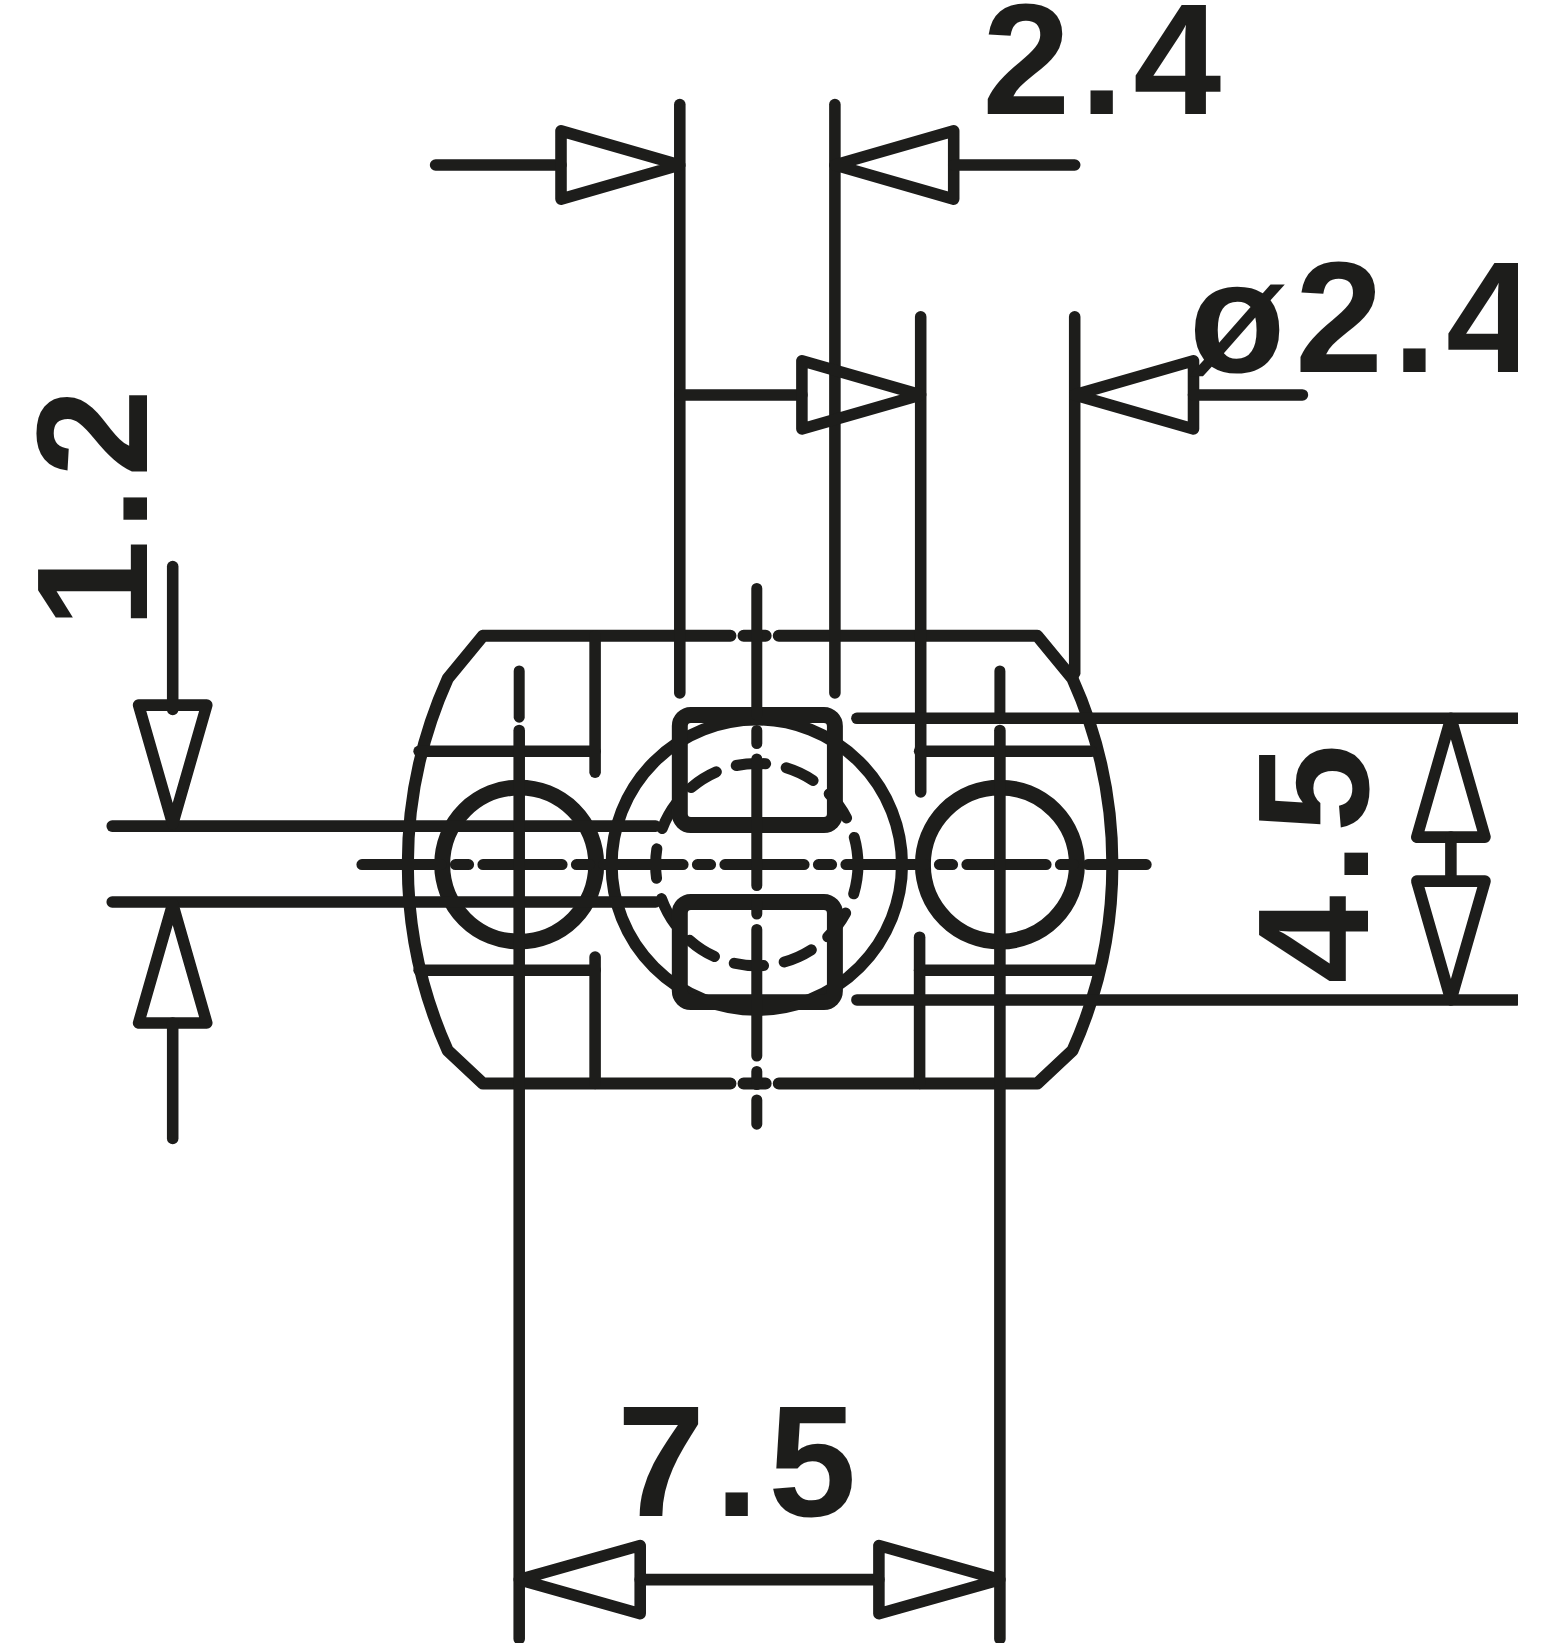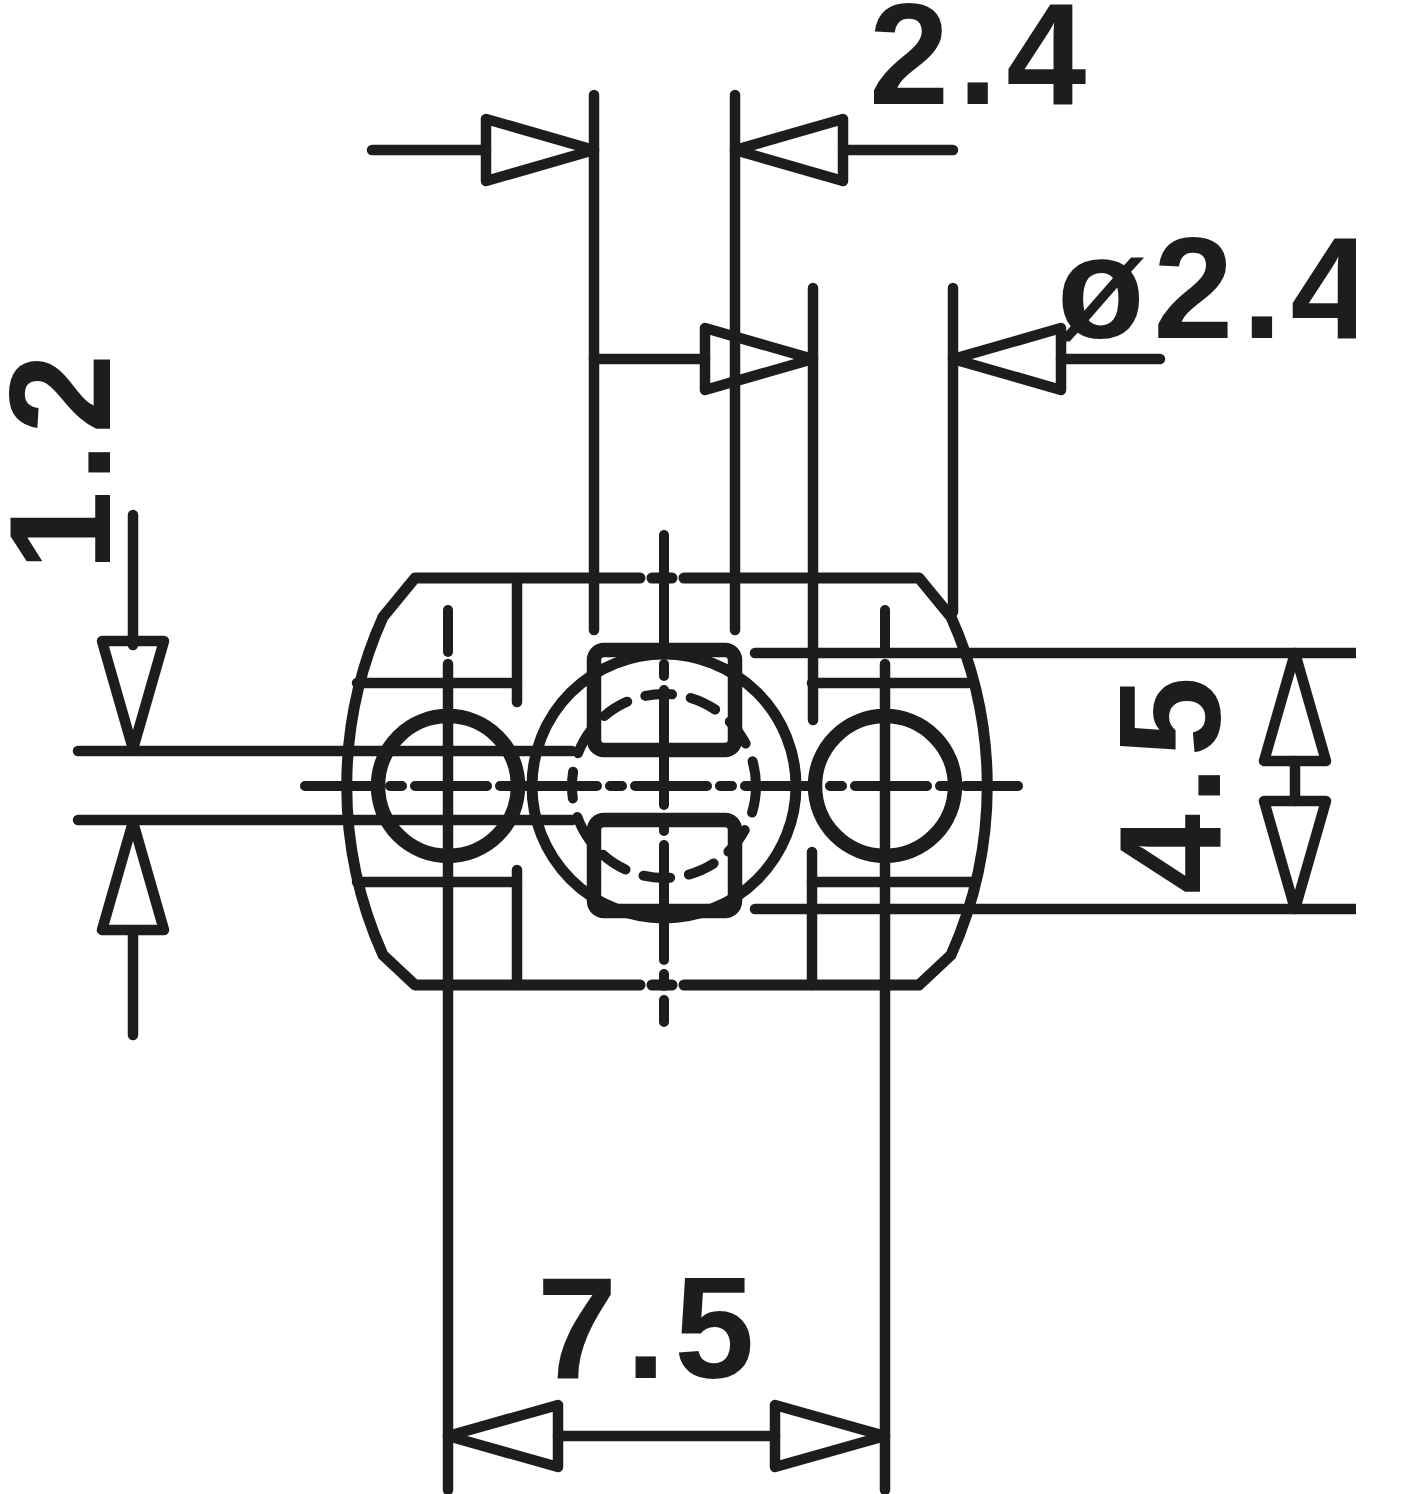--- a/index.html
+++ b/index.html
@@ -1,16 +1,16 @@
 <!DOCTYPE html>
 <html><head>
 <meta charset="utf-8">
 <style>
   html,body{margin:0;padding:0;background:#ffffff;}
-  .stage{position:relative;width:1356px;height:1494px;background:#ffffff;overflow:hidden;}
+  .stage{position:relative;width:1356px;height:1494px;background:#ffffff;overflow:hidden;margin-left:24px;}
   svg{display:block;}
   svg text{
     font-family:"Liberation Sans","DejaVu Sans",sans-serif;
     font-weight:bold;
     font-size:144px;
     letter-spacing:0.06em;
     fill:#1d1d1b;
   }
   .ln  {fill:none;stroke:#1d1d1b;stroke-width:10.5;stroke-linecap:round;stroke-linejoin:round;}
   .bd  {fill:none;stroke:#1d1d1b;stroke-width:11;stroke-linecap:round;stroke-linejoin:round;}

